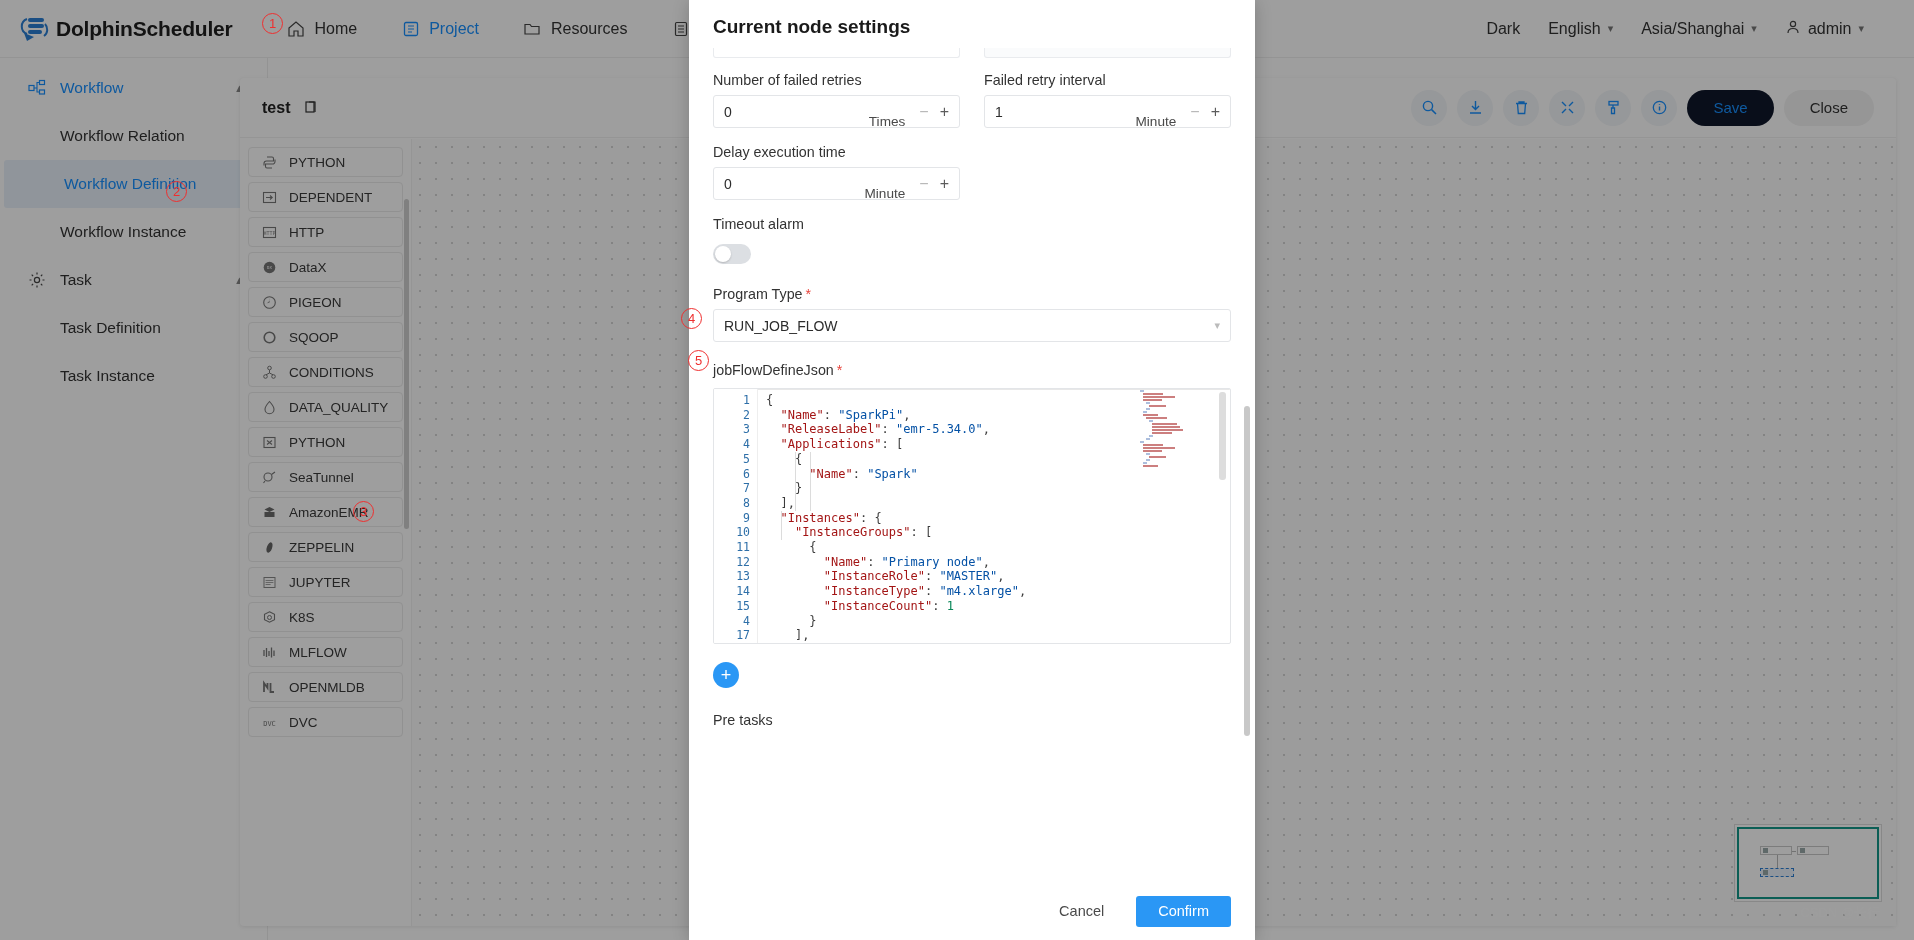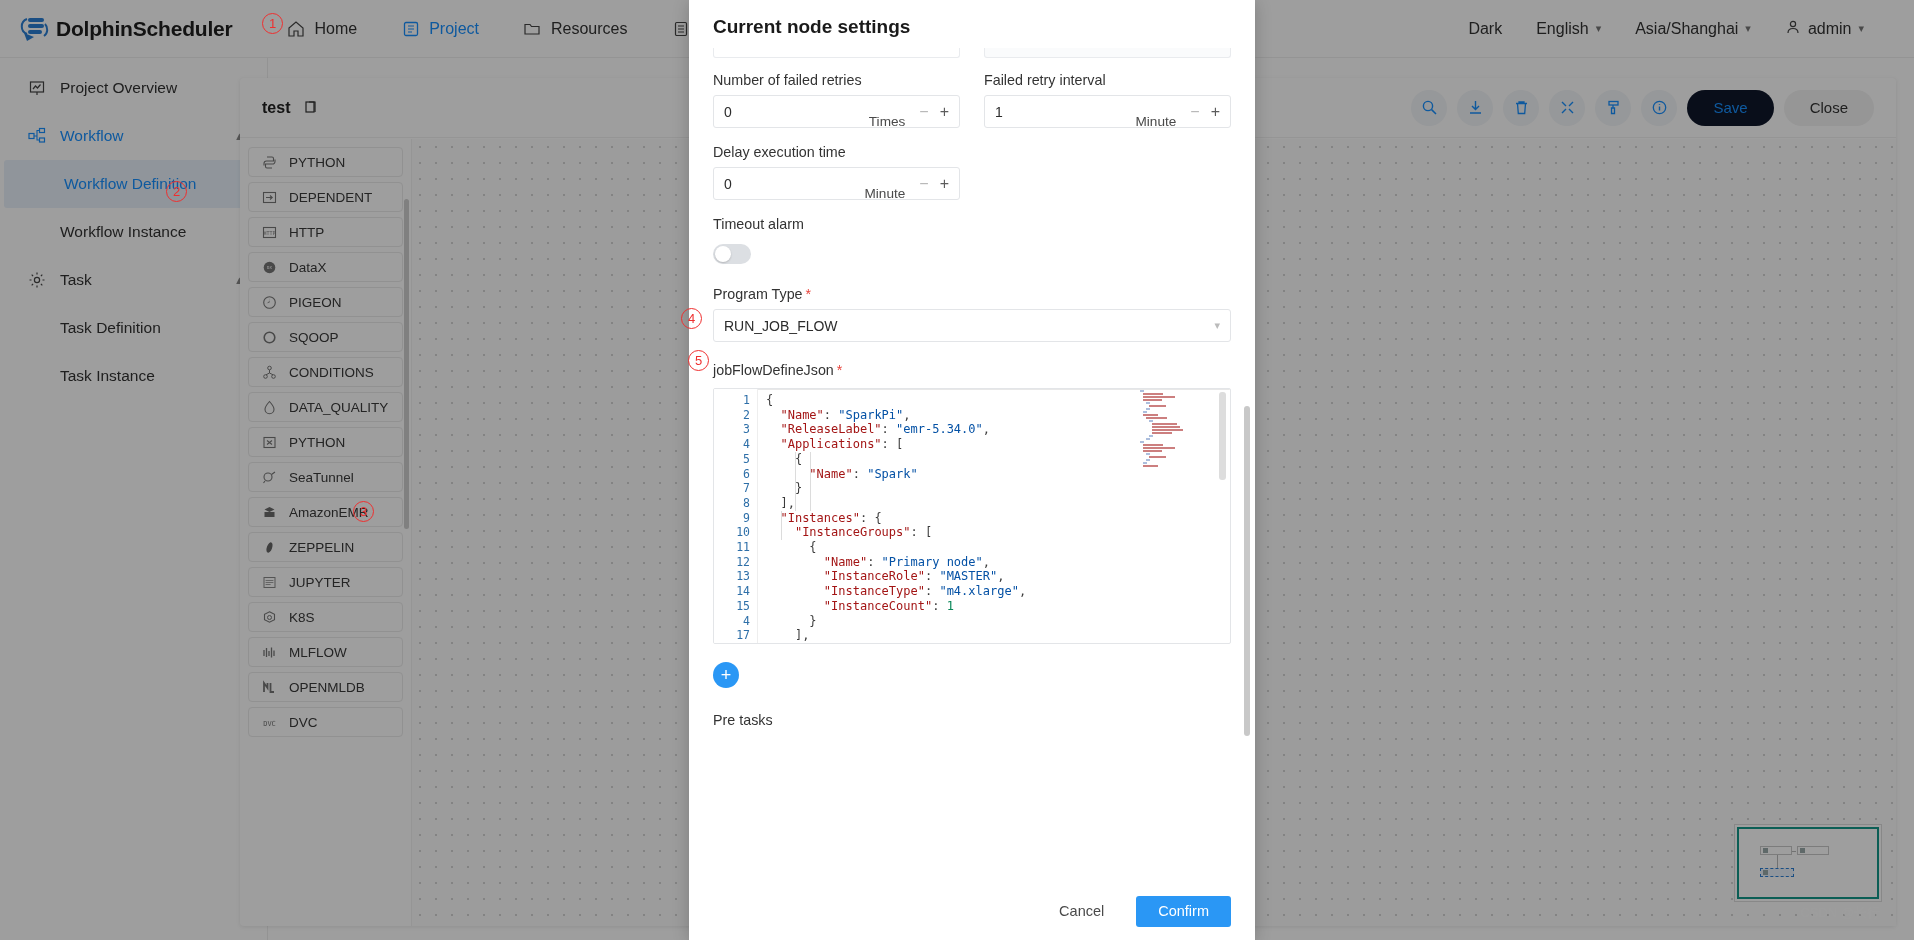--- a/index.html
+++ b/index.html
@@ -28,21 +28,21 @@
   }
   .brand { display: flex; align-items: center; gap: 6px; margin-right: 32px; }
   .brand-text { font-size: 21px; font-weight: 600; color: #202020; letter-spacing: -0.2px; }
   .navitem {
     display: flex; align-items: center; gap: 9px;
     padding: 0 22px; height: 58px; font-size: 16px; color: #333;
     cursor: pointer; position: relative;
   }
   .navitem.active { color: #1890ff; }
   .navitem .ico { width: 19px; height: 19px; display: inline-flex; align-items: center; justify-content: center; }
-  .nav-right { margin-left: auto; display: flex; align-items: center; gap: 6px; padding-right: 16px; }
+  .nav-right { margin-left: auto; display: flex; align-items: center; padding-right: 16px; }
   .nav-right .ritem {
     display: flex; align-items: center; gap: 7px;
     font-size: 16px; color: #333; padding: 0 14px; height: 58px; cursor: pointer;
   }
   .chev { font-size: 11px; color: #777; }
 
   
   #sidebar {
     position: absolute; left: 0; top: 58px; width: 268px; bottom: 0;
     background: #fff; border-right: 1px solid #eee; padding-top: 6px;
@@ -311,44 +311,37 @@
               <path d="M3 14c0-3 2.3-4.5 5-4.5S13 11 13 14" fill="none" stroke="#444" stroke-width="1.2"></path>
             </svg>
         </span>
         <span>admin</span>
         <span class="chev">▾</span>
       </div>
     </div>
   </div>
 
   <div id="sidebar">
-    <div class="sb-row">
-      <span class="sb-ico">
-        <svg width="18" height="18" viewBox="0 0 18 18">
-            <rect x="2.5" y="3" width="13" height="10" fill="none" stroke="#444" stroke-width="1.2"></rect>
-            <path d="M5 10l2.5-3 2 2 3-3.5" stroke="#444" stroke-width="1.2" fill="none"></path>
-            <path d="M9 13v3" stroke="#444" stroke-width="1.2"></path>
-          </svg>
-      </span>
-      <span>Project Overview</span>
-    </div>
 
     <div class="sb-row group active-blue">
       <span class="sb-ico">
         <svg width="18" height="18" viewBox="0 0 18 18">
             <rect x="1" y="6.5" width="5" height="5" fill="none" stroke="#1890ff" stroke-width="1.2"></rect>
             <rect x="11.5" y="1.5" width="5" height="4" fill="none" stroke="#1890ff" stroke-width="1.2"></rect>
             <rect x="11.5" y="11" width="5" height="4" fill="none" stroke="#1890ff" stroke-width="1.2"></rect>
             <path d="M6 9h3v-5.5h2.5M9 9v4h2.5" stroke="#1890ff" stroke-width="1.1" fill="none"></path>
           </svg>
       </span>
       <span>Workflow</span>
       <span class="sb-caret">▲</span>
     </div>
 
+    <div class="sb-row sub">
+      <span>Workflow Relation</span>
+    </div>
 
     <div class="sb-row sub sel">
       <span>Workflow Definition</span>
     </div>
 
     <div class="sb-row sub">
       <span>Workflow Instance</span>
     </div>
 
     <div class="sb-row group">

